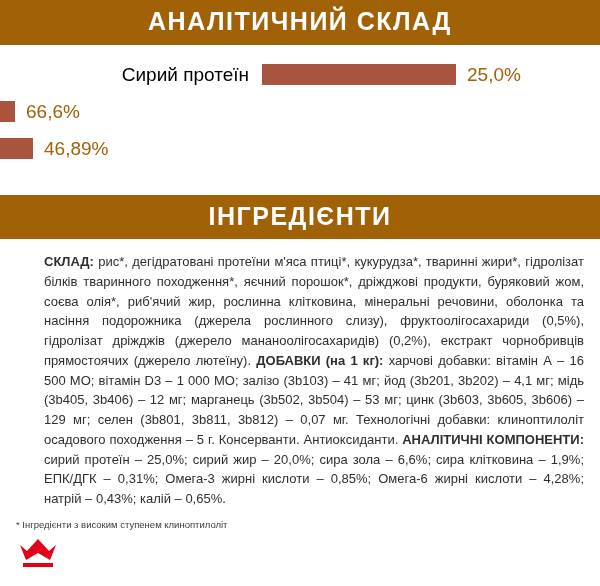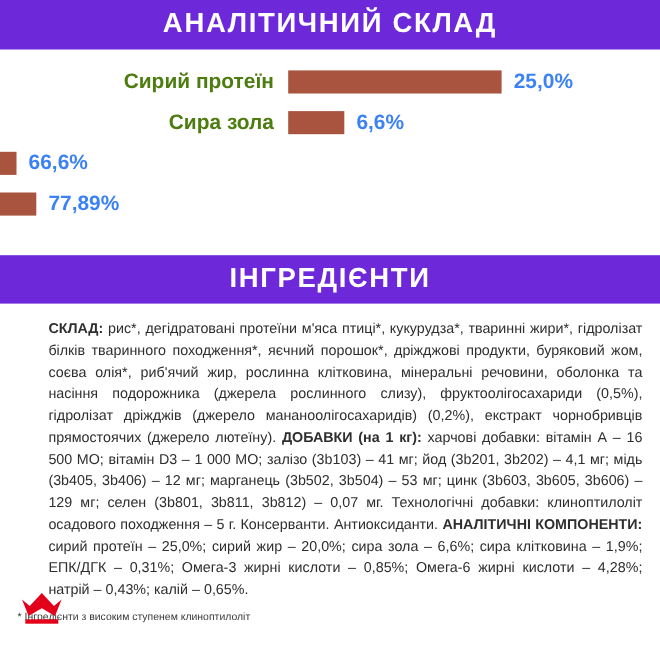--- a/index.html
+++ b/index.html
@@ -15,21 +15,21 @@
     overflow: hidden;
   }
   .page {
     position: relative;
     width: 600px;
     height: 586px;
   }
 
   
   .section-header {
-    background: #6d28d9;
+    background: #a16207;
     color: #ffffff;
     text-align: center;
     font-size: 25px;
     font-weight: bold;
     letter-spacing: 1.5px;
     padding: 8px 0 9px 0;
     line-height: 1.1;
   }
   .section-header.second {
     margin-top: 17px;
@@ -44,37 +44,37 @@
     align-items: center;
     height: 36px;
     margin-bottom: 1px;
   }
   .chart-label {
     width: 262px;
     text-align: right;
     padding-right: 13px;
     box-sizing: border-box;
     font-size: 19px;
-    font-weight: bold;
-    color: #4d7c0f;
+    font-weight: normal;
+    color: #000000;
     white-space: nowrap;
   }
   .chart-bar-wrap {
     display: flex;
     align-items: center;
     flex: 1;
   }
   .chart-bar {
     height: 21px;
     background: #a8543f;
   }
   .chart-value {
     font-size: 19px;
-    font-weight: bold;
-    color: #3b82f6;
+    font-weight: normal;
+    color: #a16207;
     margin-left: 11px;
     white-space: nowrap;
   }
 
   
   .ingredients {
     padding: 13px 16px 4px 16px;
     font-size: 13px;
     line-height: 1.52;
     color: #2e2e2e;
@@ -114,36 +114,29 @@
 
   <div class="chart">
     <div class="chart-row">
       <div class="chart-label">Сирий протеїн</div>
       <div class="chart-bar-wrap">
         <div class="chart-bar" style="width: 194px; background: rgb(168, 84, 63);"></div>
         <div class="chart-value">25,0%</div>
       </div>
     </div>
     <div class="chart-row">
-      <div class="chart-label">Сира зола</div>
-      <div class="chart-bar-wrap">
-        <div class="chart-bar" style="width: 51px; background: rgb(168, 84, 63);"></div>
-        <div class="chart-value">6,6%</div>
-      </div>
-    </div>
-    <div class="chart-row">
       <div class="chart-bar-wrap">
         <div class="chart-bar" style="width: 15px; background: rgb(168, 84, 63);"></div>
         <div class="chart-value">66,6%</div>
       </div>
     </div>
     <div class="chart-row">
       <div class="chart-bar-wrap">
         <div class="chart-bar" style="width: 33px; background: rgb(168, 84, 63);"></div>
-        <div class="chart-value">77,89%</div>
+        <div class="chart-value">46,89%</div>
       </div>
     </div>
   </div>
 
   <div class="section-header second">ІНГРЕДІЄНТИ</div>
 
   <div class="ingredients"><b>СКЛАД:</b><span> рис</span><span>*</span><span>, дегідратовані протеїни м'яса птиці</span><span>*</span><span>, кукурудза</span><span>*</span><span>, тваринні жири</span><span>*</span><span>, гідролізат білків тваринного походження</span><span>*</span><span>, яєчний порошок</span><span>*</span><span>, дріжджові продукти, буряковий жом, соєва олія</span><span>*</span><span>, риб'ячий жир, рослинна клітковина, мінеральні речовини, оболонка та насіння подорожника (джерела рослинного слизу), фруктоолігосахариди (0,5%), гідролізат дріжджів (джерело мананоолігосахаридів) (0,2%), екстракт чорнобривців прямостоячих (джерело лютеїну). </span><b>ДОБАВКИ (на 1 кг):</b><span> харчові добавки: вітамін А – 16 500 МО; вітамін D3 – 1 000 МО; залізо (3b103) – 41 мг; йод (3b201, 3b202) – 4,1 мг; мідь (3b405, 3b406) – 12 мг; марганець (3b502, 3b504) – 53 мг; цинк (3b603, 3b605, 3b606) – 129 мг; селен (3b801, 3b811, 3b812) – 0,07 мг. Технологічні добавки: клиноптилоліт осадового походження – 5 г. Консерванти. Антиоксиданти. </span><b>АНАЛІТИЧНІ КОМПОНЕНТИ:</b><span> сирий протеїн – 25,0%; сирий жир – 20,0%; сира зола – 6,6%; сира клітковина – 1,9%; ЕПК/ДГК – 0,31%; Омега-3 жирні кислоти – 0,85%; Омега-6 жирні кислоти – 4,28%; натрій – 0,43%; калій – 0,65%.</span></div>
 
   <div class="footnote">* Інгредієнти з високим ступенем клиноптилоліт</div>
 

